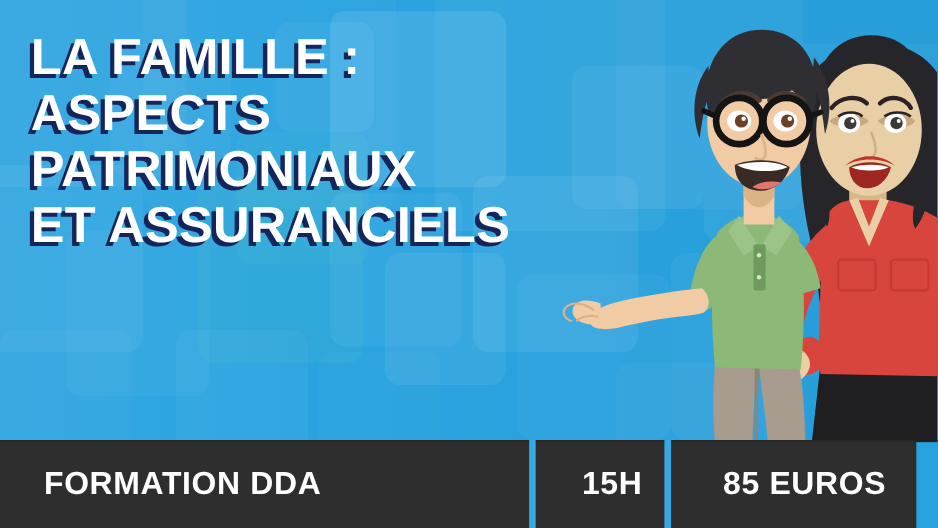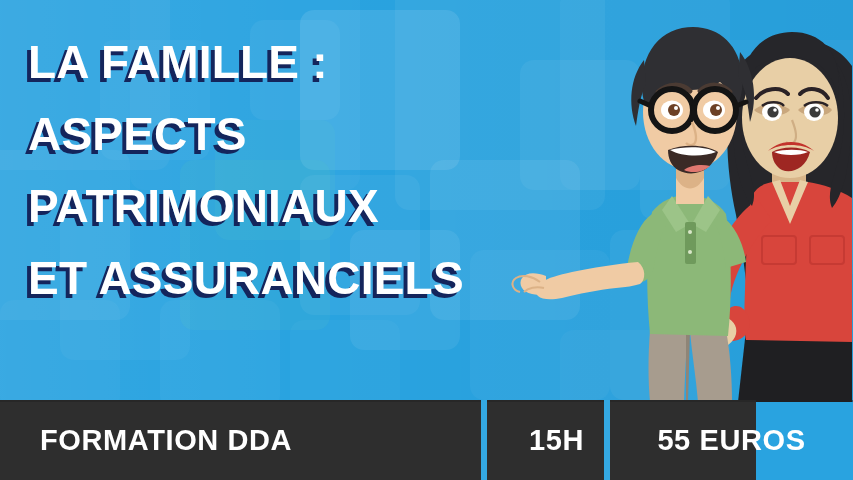--- a/index.html
+++ b/index.html
@@ -20,35 +20,35 @@
     position:absolute;inset:0;
     background:linear-gradient(90deg,rgba(255,255,255,0.05) 0%,rgba(255,255,255,0) 35%,rgba(0,0,0,0.03) 100%);
   }
 
   
   .headline{
     position:absolute;left:28px;top:26px;width:620px;
     z-index:30;
     font-weight:bold;
     font-size:46px;
-    line-height:72px;
+    line-height:51px;
     letter-spacing:0.2px;
     color:#ffffff;
     text-transform:uppercase;
     text-shadow:-4px 4px 0 #14255c;
     white-space:pre-line;
   }
 
   
   .people{position:absolute;left:500px;top:0;width:353px;height:402px;z-index:25;}
   .people svg{display:block;}
 
   
   .footer{
-    position:absolute;left:0;top:400px;width:756px;height:80px;
+    position:absolute;left:0;top:400px;width:833px;height:80px;
     background:#2e2e2e;z-index:40;
   }
   .fcell{
     position:absolute;top:0;height:80px;
     display:flex;align-items:center;
     color:#ffffff;font-weight:bold;
   }
   .cell-left{left:0;width:481px;justify-content:flex-start;padding-left:40px;font-size:29px;letter-spacing:0.6px;}
   .cell-mid{left:498px;width:117px;justify-content:center;font-size:29px;letter-spacing:0.6px;}
   .cell-right{left:610px;width:243px;justify-content:center;font-size:29px;letter-spacing:0.6px;}
@@ -221,17 +221,17 @@
 
     <div class="divider div1"></div>
 
     <div class="fcell cell-mid">
       <span>15H</span>
     </div>
 
     <div class="divider div2"></div>
 
     <div class="fcell cell-right">
-      <span>55 EUROS</span>
+      <span>85 EUROS</span>
     </div>
   </div>
 
 </div>
 
 </body></html>

